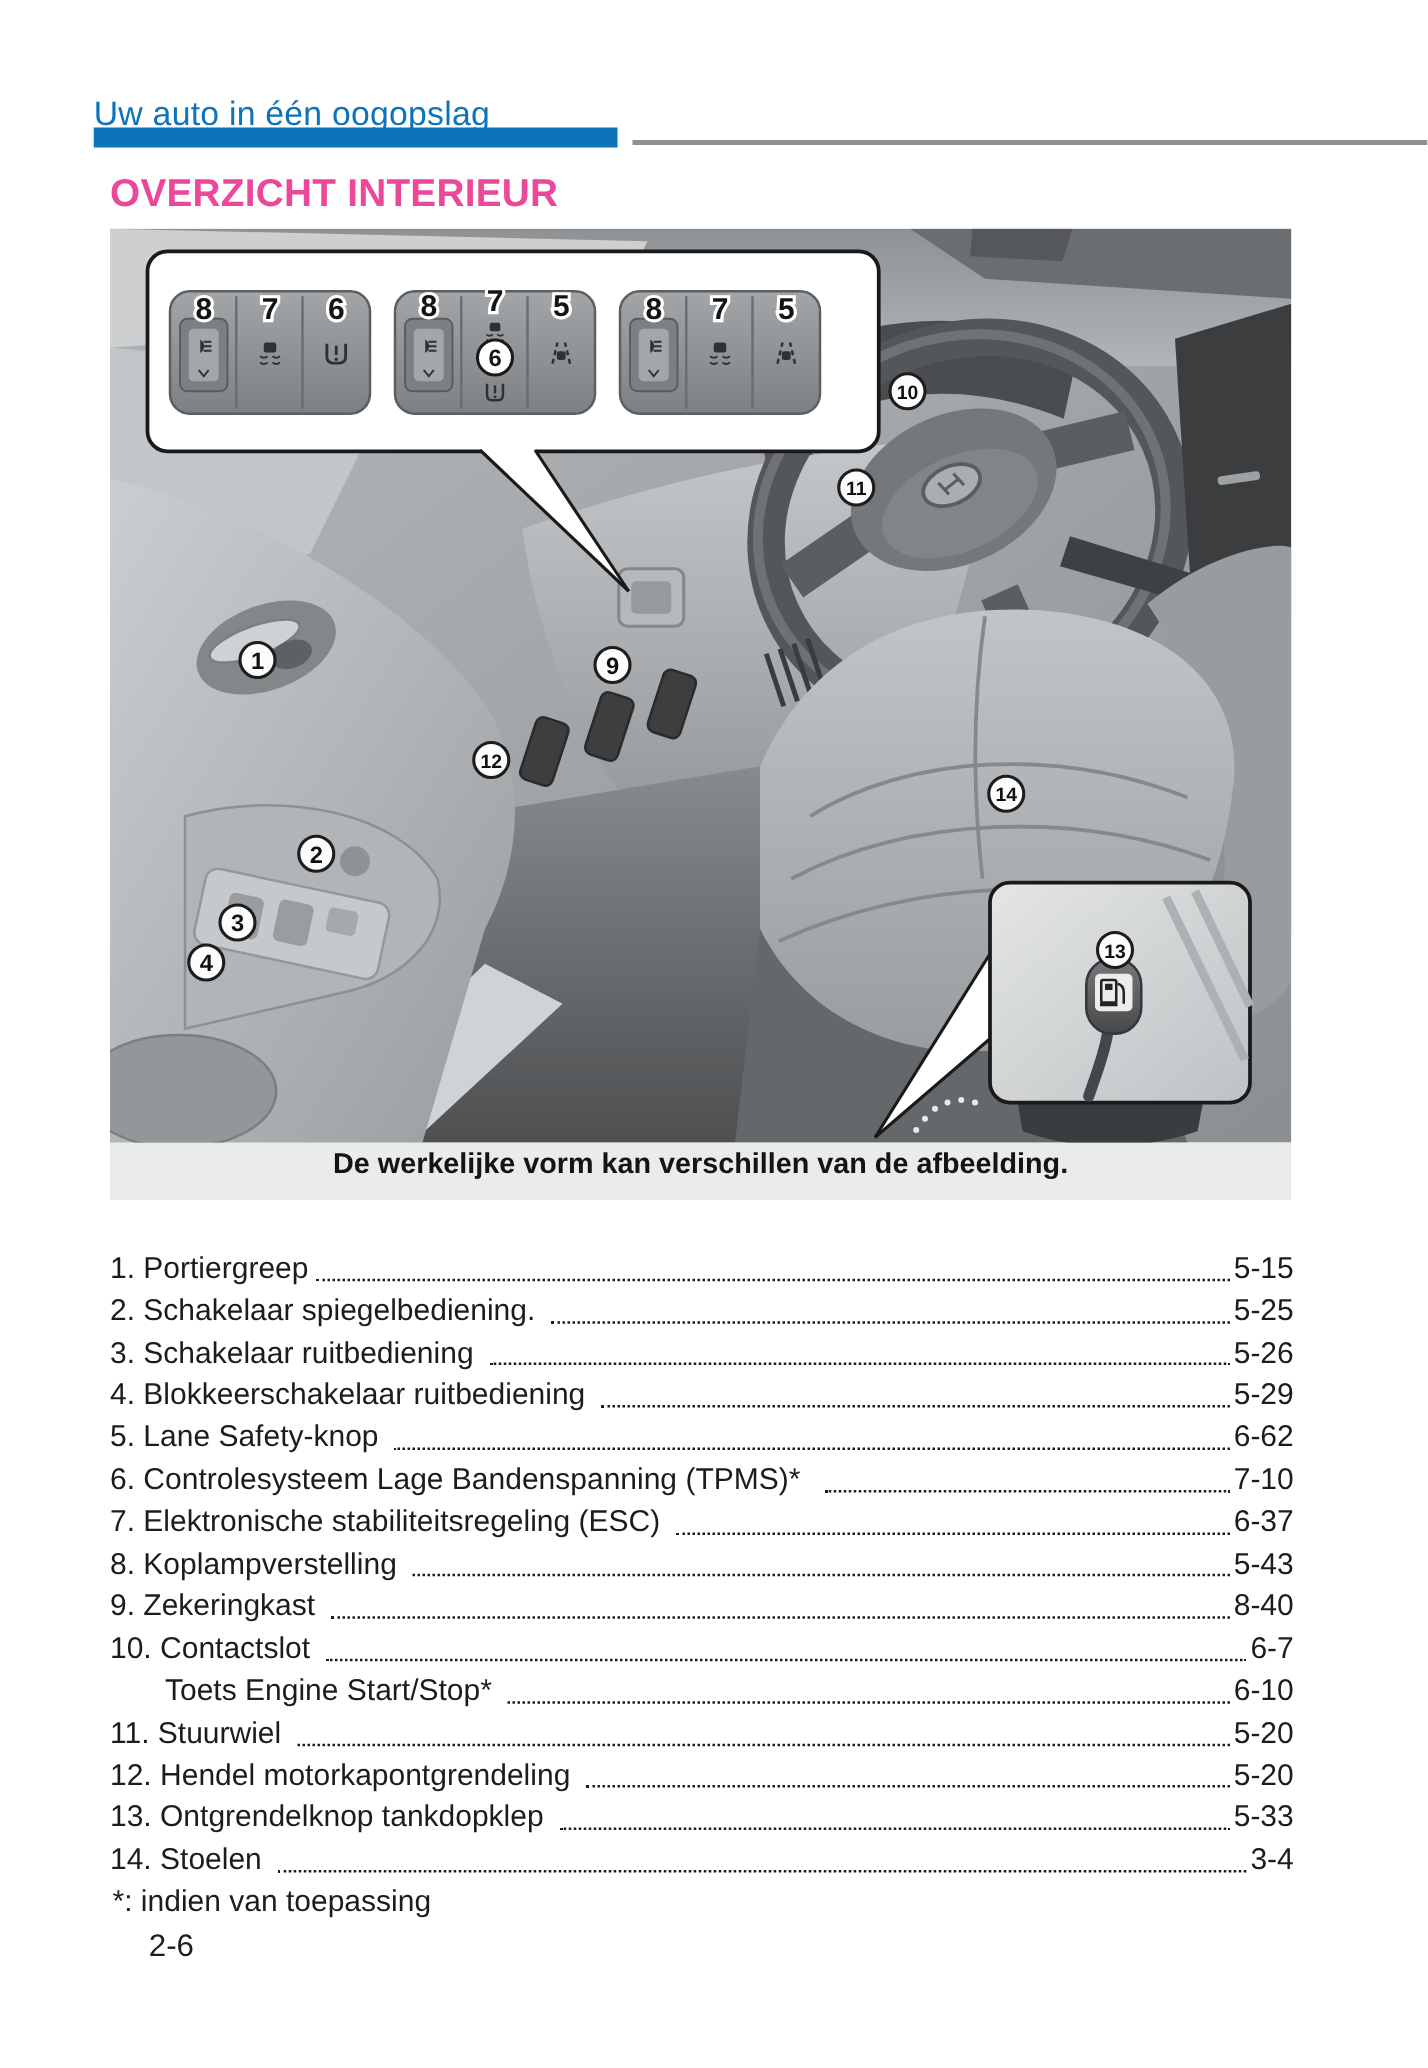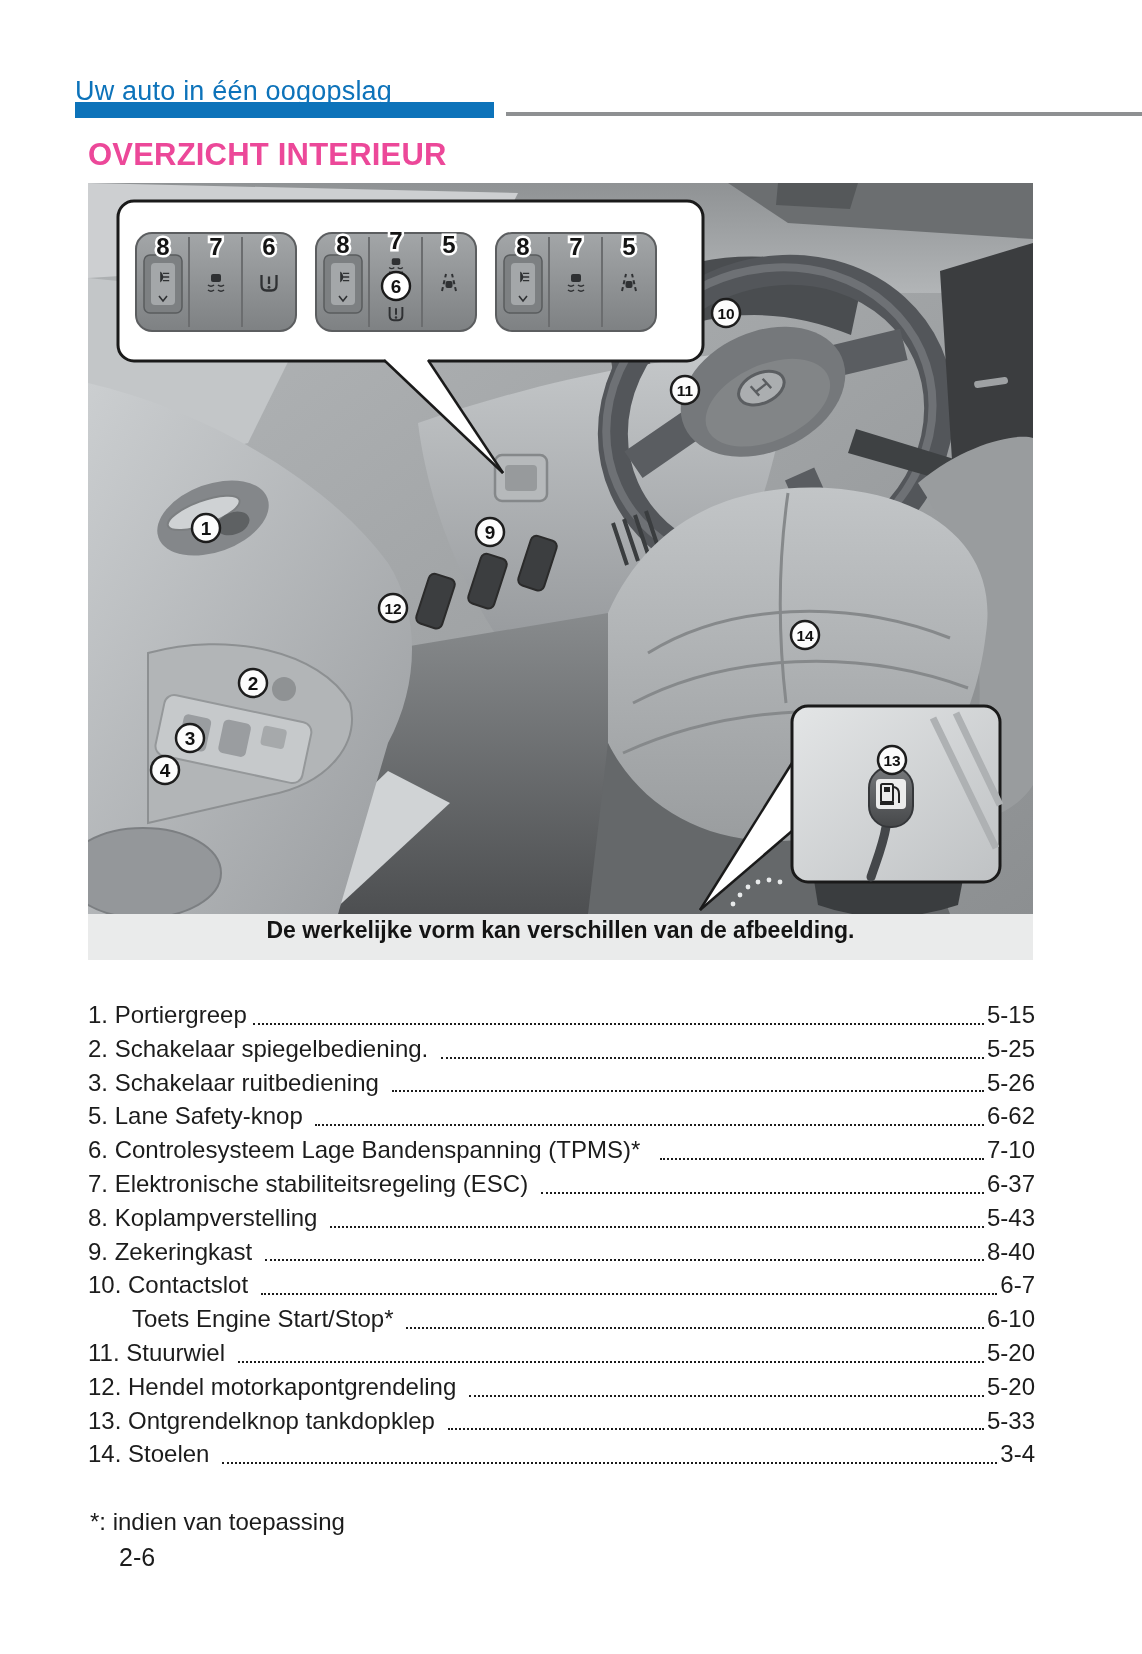--- a/index.html
+++ b/index.html
@@ -317,20 +317,25 @@
       <span class="toc-label">2. Schakelaar spiegelbediening. </span>
       <span class="leader"></span>
       <span class="toc-page">5-25</span>
     </div>
     <div class="toc-row">
       <span class="toc-label">3. Schakelaar ruitbediening </span>
       <span class="leader"></span>
       <span class="toc-page">5-26</span>
     </div>
     <div class="toc-row">
+      <span class="toc-label">4. Blokkeerschakelaar ruitbediening </span>
+      <span class="leader"></span>
+      <span class="toc-page">5-29</span>
+    </div>
+    <div class="toc-row">
       <span class="toc-label">5. Lane Safety-knop </span>
       <span class="leader"></span>
       <span class="toc-page">6-62</span>
     </div>
     <div class="toc-row">
       <span class="toc-label">6. Controlesysteem Lage Bandenspanning (TPMS)*  </span>
       <span class="leader"></span>
       <span class="toc-page">7-10</span>
     </div>
     <div class="toc-row">

